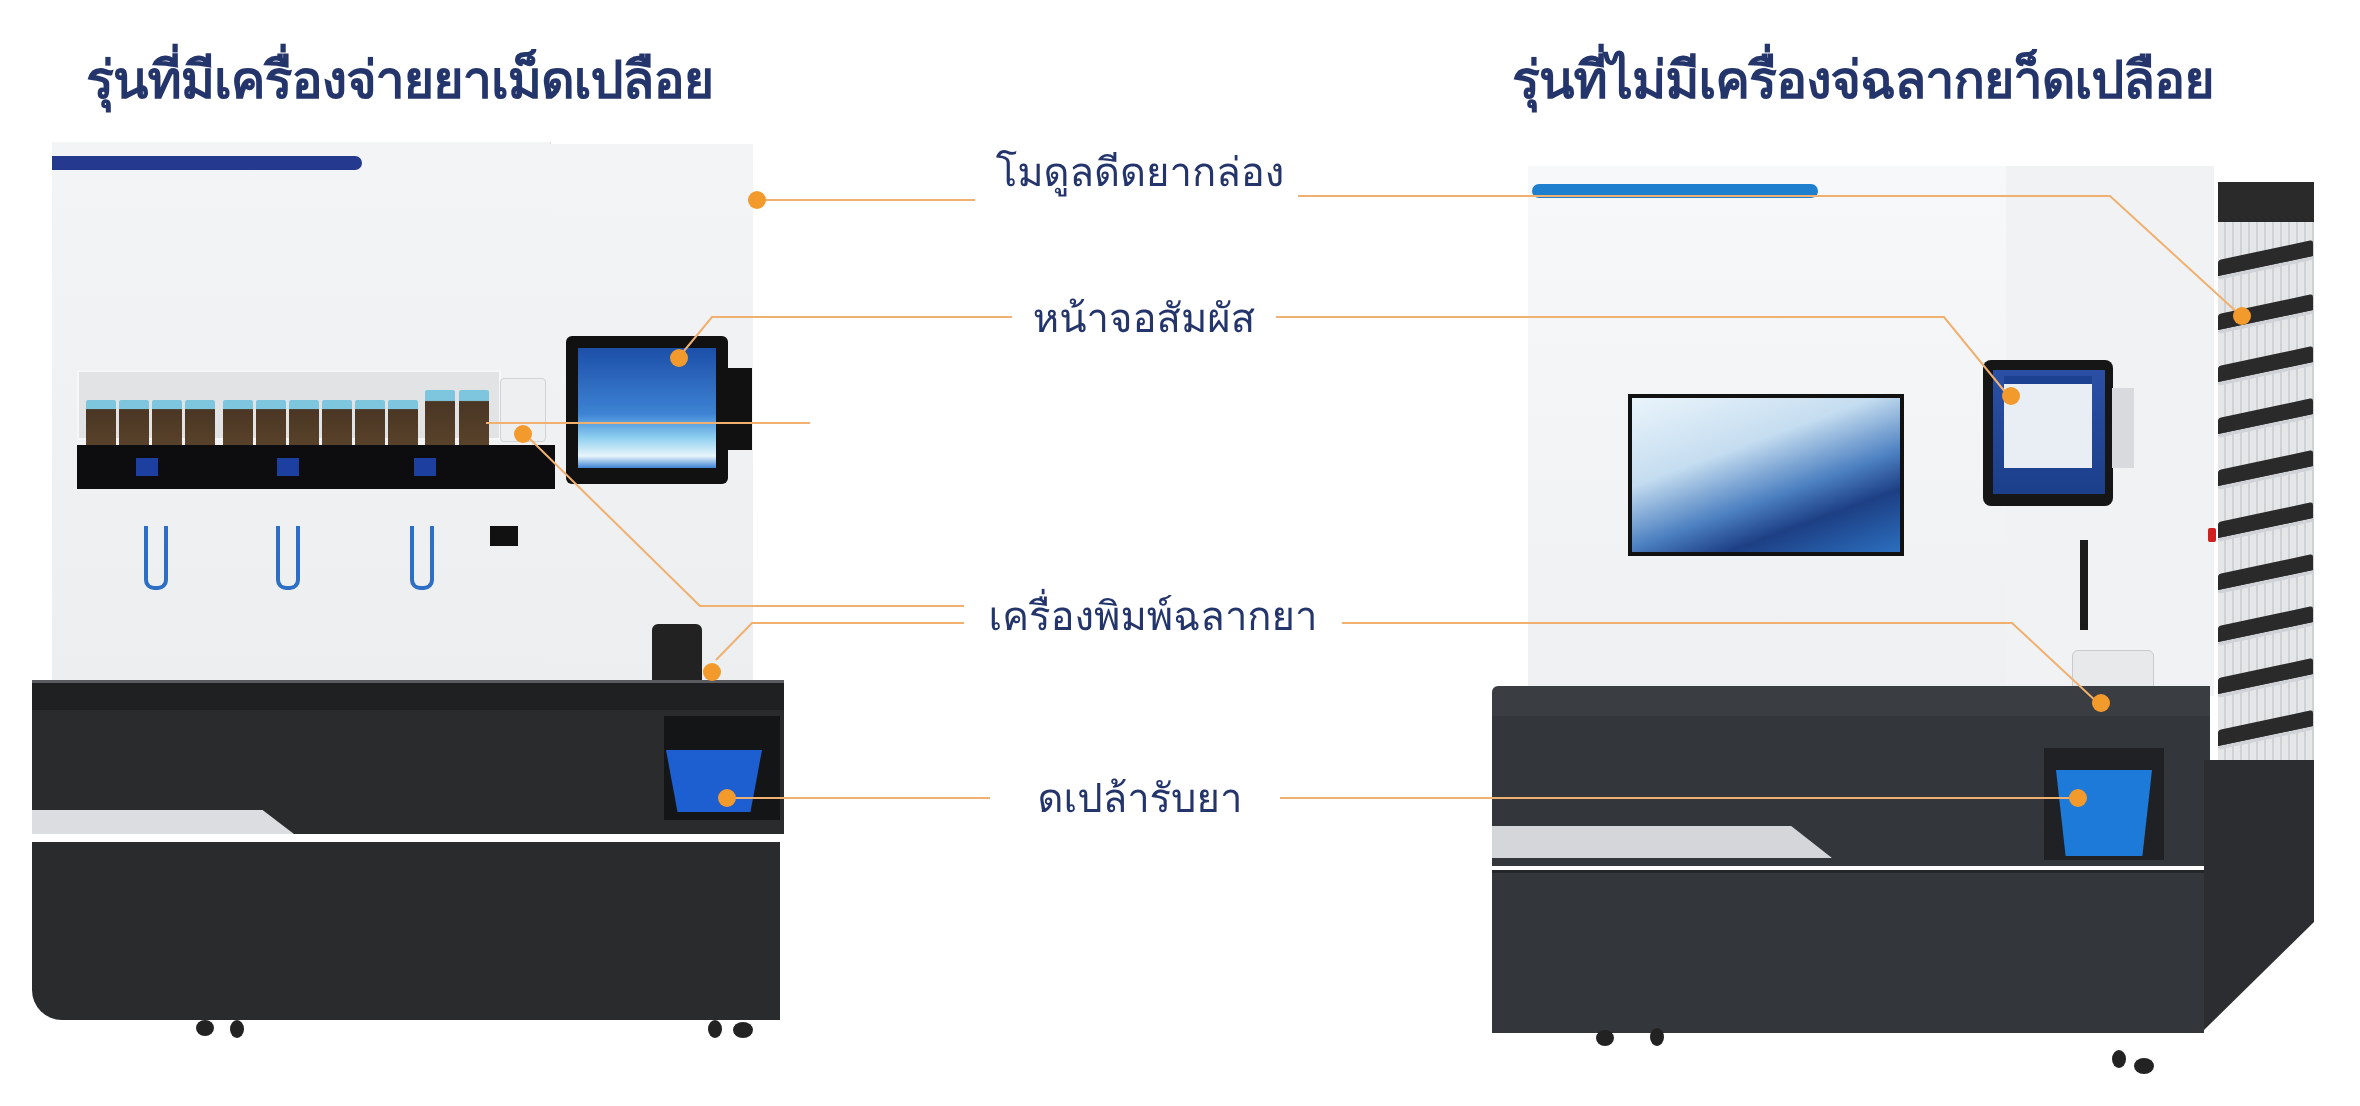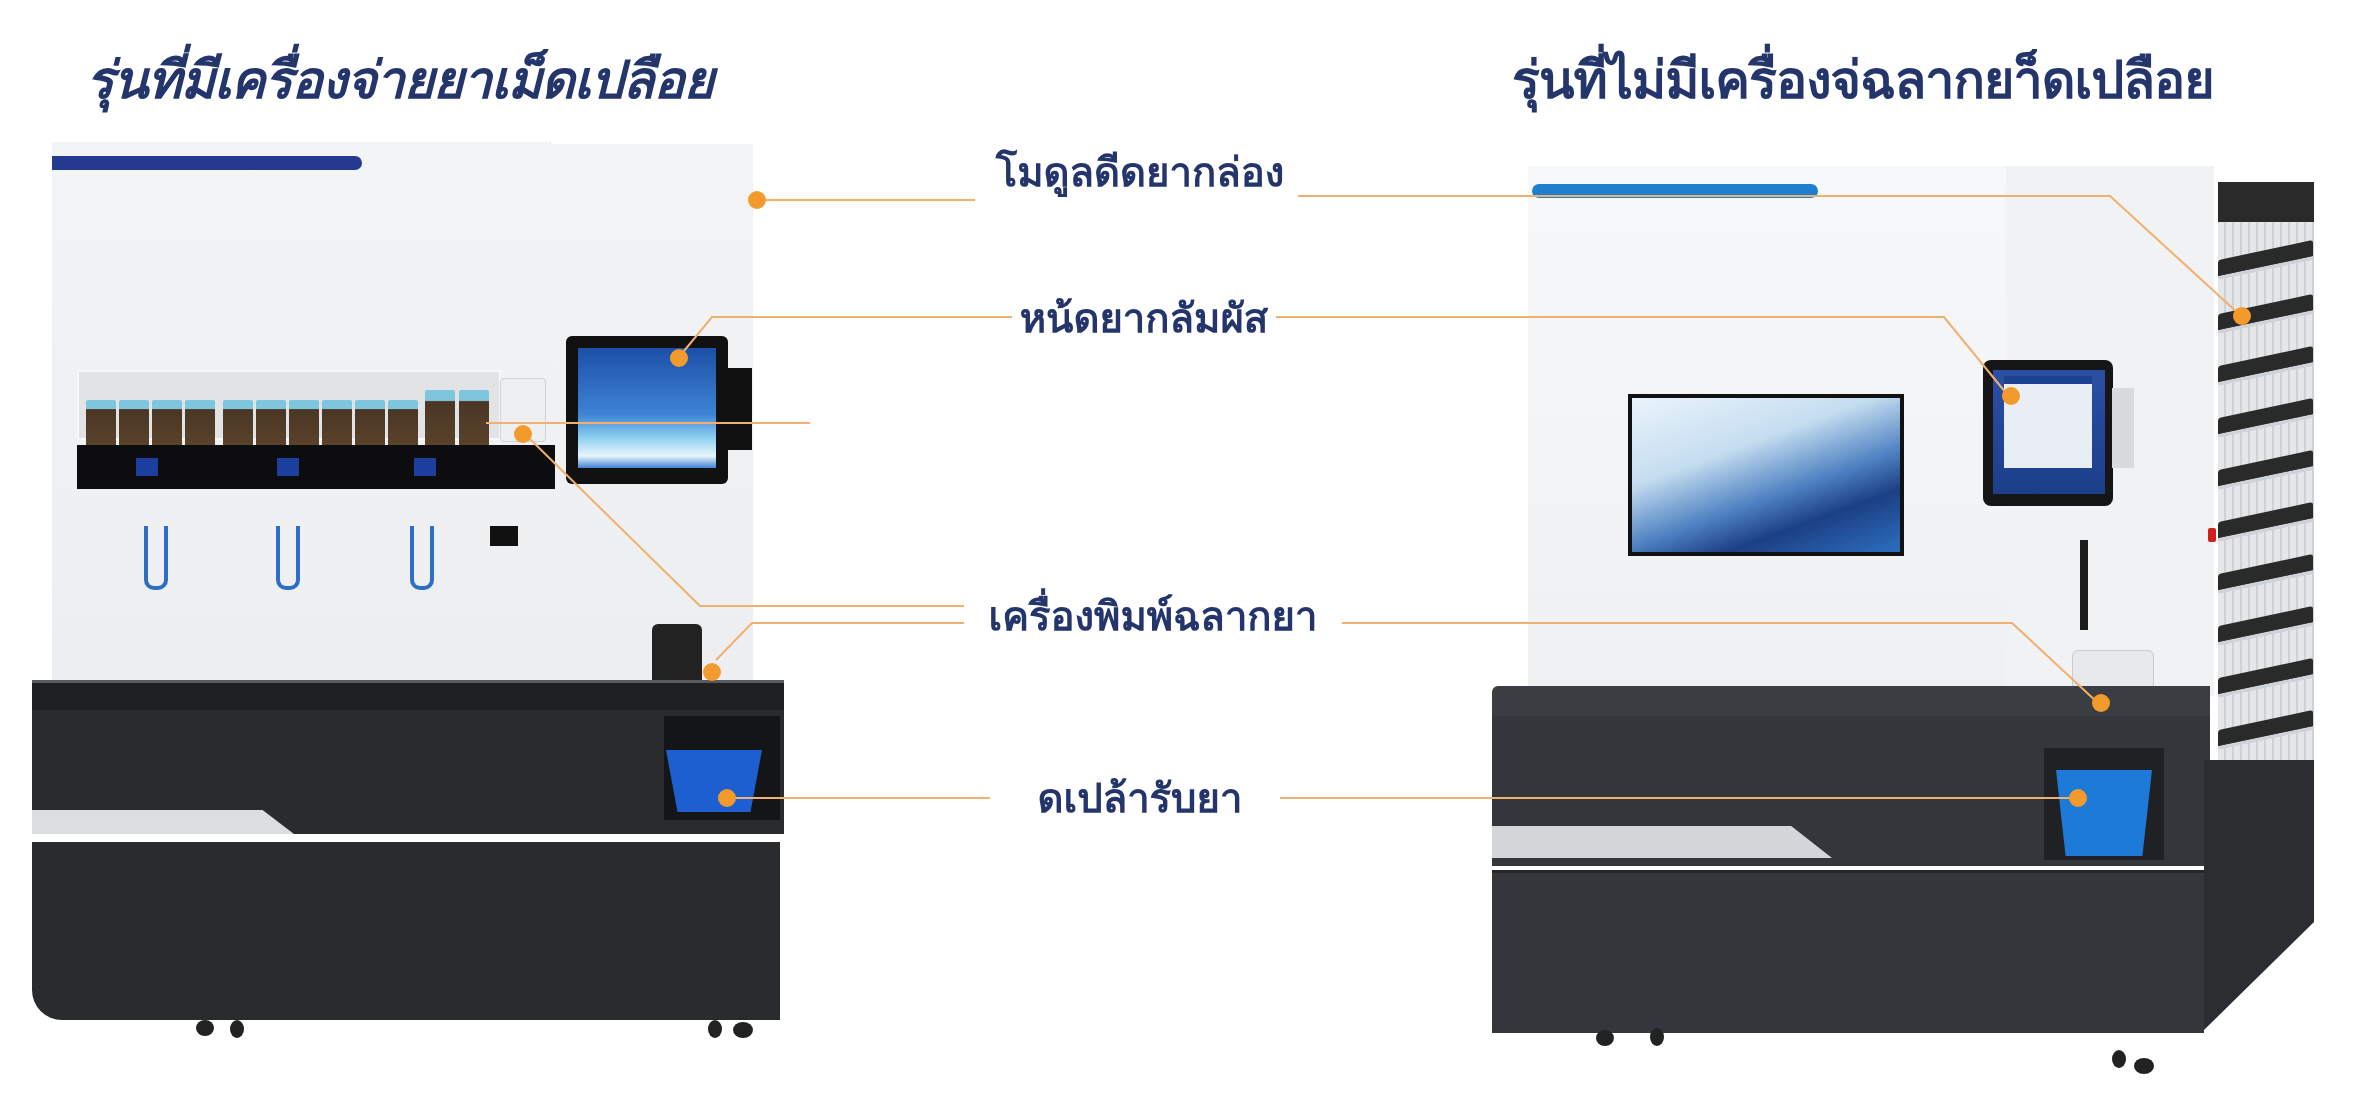--- a/index.html
+++ b/index.html
@@ -1,34 +1,34 @@
 <!DOCTYPE html>
 <html><head>
 <meta charset="utf-8">
 <style>
   html,body{margin:0;padding:0;background:#ffffff;}
   body{width:2360px;height:1106px;position:relative;overflow:hidden;font-family:"DejaVu Sans","Liberation Sans",sans-serif;}
   .abs{position:absolute;}
   .title{position:absolute;top:38px;font-size:52px;font-weight:bold;color:#24356b;letter-spacing:-1px;white-space:nowrap;}
-  .label{position:absolute;color:#24356b;font-size:40px;text-align:center;line-height:52px;white-space:nowrap;font-weight:bold;}
+  .label{position:absolute;color:#24356b;font-size:40px;text-align:center;line-height:52px;white-space:nowrap;}
   .dot{position:absolute;width:18px;height:18px;border-radius:50%;background:#f39a2c;margin:-9px 0 0 -9px;}
   svg.lines{position:absolute;left:0;top:0;}
   
   .panel{position:absolute;background:linear-gradient(#f3f4f5,#eceeef);}
   .dark{background:#2a2b2d;}
   .stripe-light{background:#dcdde0;}
   .canister{position:absolute;width:30px;height:48px;background:linear-gradient(#7ec6de 0,#7ec6de 18%,#4a3624 20%,#5a432b 100%);border-radius:2px;}
   .handle{position:absolute;width:16px;height:60px;border:4px solid #2e6fc6;border-top:none;border-radius:0 0 10px 10px;}
   .screen-blue{background:linear-gradient(#1c4fa8 0%,#3d83d4 55%,#8fd0f0 75%,#e8f5fb 90%,#3d83d4 100%);}
   .drawer-bar{position:absolute;width:95px;height:16px;background:#2a2a2a;border-radius:3px;transform:skewY(-12deg);border-bottom:4px solid #cfd2d6;}
 </style>
 </head>
 <body>
 
-<div class="title" style="left:86px;font-style:italic;">รุ่นที่มีเครื่องจ่ายยาเม็ดเปลือย</div>
+<div class="title" style="left:86px;">รุ่นที่มีเครื่องจ่ายยาเม็ดเปลือย</div>
 <div class="title" style="left:1512px;">รุ่นที่ไม่มีเครื่องจ่ฉลากยา็ดเปลือย</div>
 
 <div class="abs" style="left:0;top:0;">
 
   <div class="panel" style="left:52px;top:142px;width:498px;height:540px;border-right:1px solid #dcdde0;"></div>
   <div class="panel" style="left:548px;top:144px;width:205px;height:540px;"></div>
   <div class="abs" style="left:52px;top:156px;width:310px;height:14px;background:#253a8e;border-radius:0 7px 7px 0;"></div>
 
   <div class="abs" style="left:77px;top:370px;width:420px;height:66px;background:#e2e3e4;border:2px solid #f7f7f7;"></div>
   <div class="canister" style="left:86px;top:400px;"></div>
@@ -145,21 +145,21 @@
 <div class="dot" style="left:727px;top:798px;"></div>
 <div class="dot" style="left:2242px;top:316px;"></div>
 <div class="dot" style="left:2011px;top:396px;"></div>
 <div class="dot" style="left:2101px;top:703px;"></div>
 <div class="dot" style="left:2078px;top:798px;"></div>
 
 <div class="label" style="left:980px;top:146px;width:320px;">
   <div>โมดูลดีดยากล่อง</div>
 </div>
 <div class="label" style="left:1012px;top:292px;width:264px;">
-  <div>หน้ดยากลัมผัส</div>
+  <div>หน้าจอสัมผัส</div>
 </div>
 <div class="label" style="left:820px;top:382px;width:240px;">
 </div>
 <div class="label" style="left:964px;top:590px;width:378px;">
   <div>เครื่องพิมพ์ฉลากยา</div>
 </div>
 <div class="label" style="left:1000px;top:772px;width:280px;">
   <div>ดเปล้ารับยา</div>
 </div>
 

